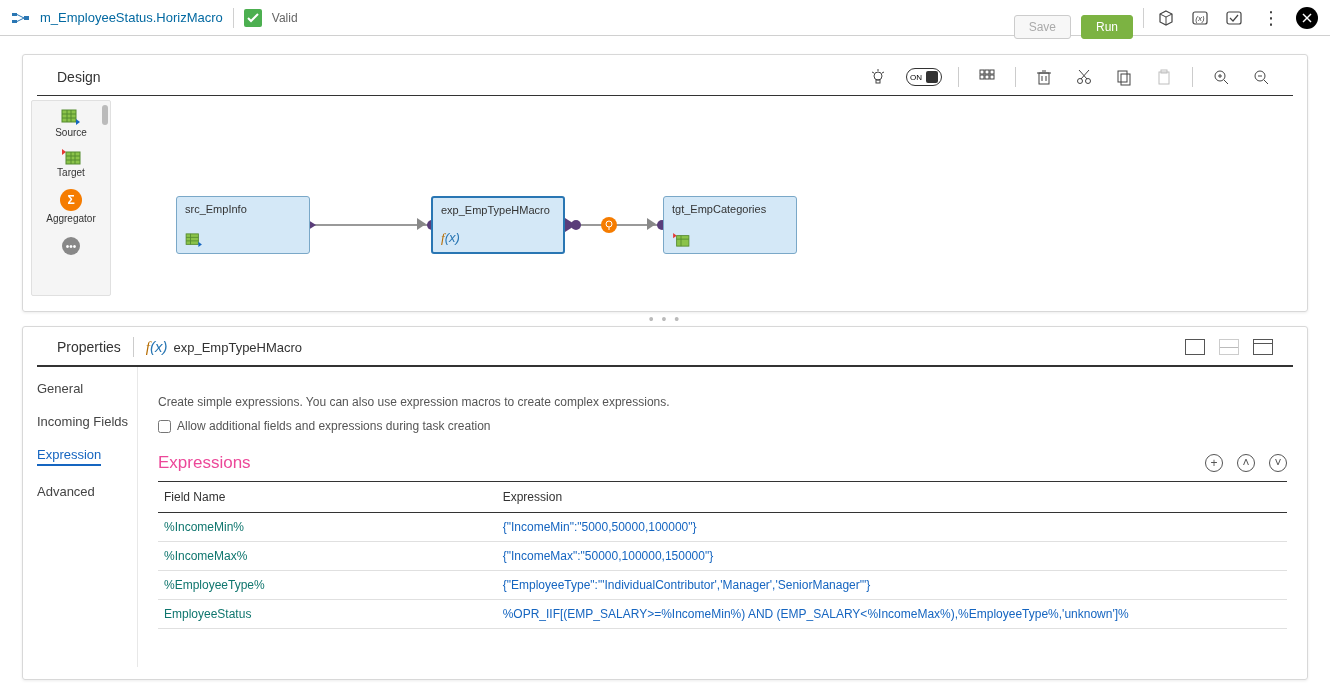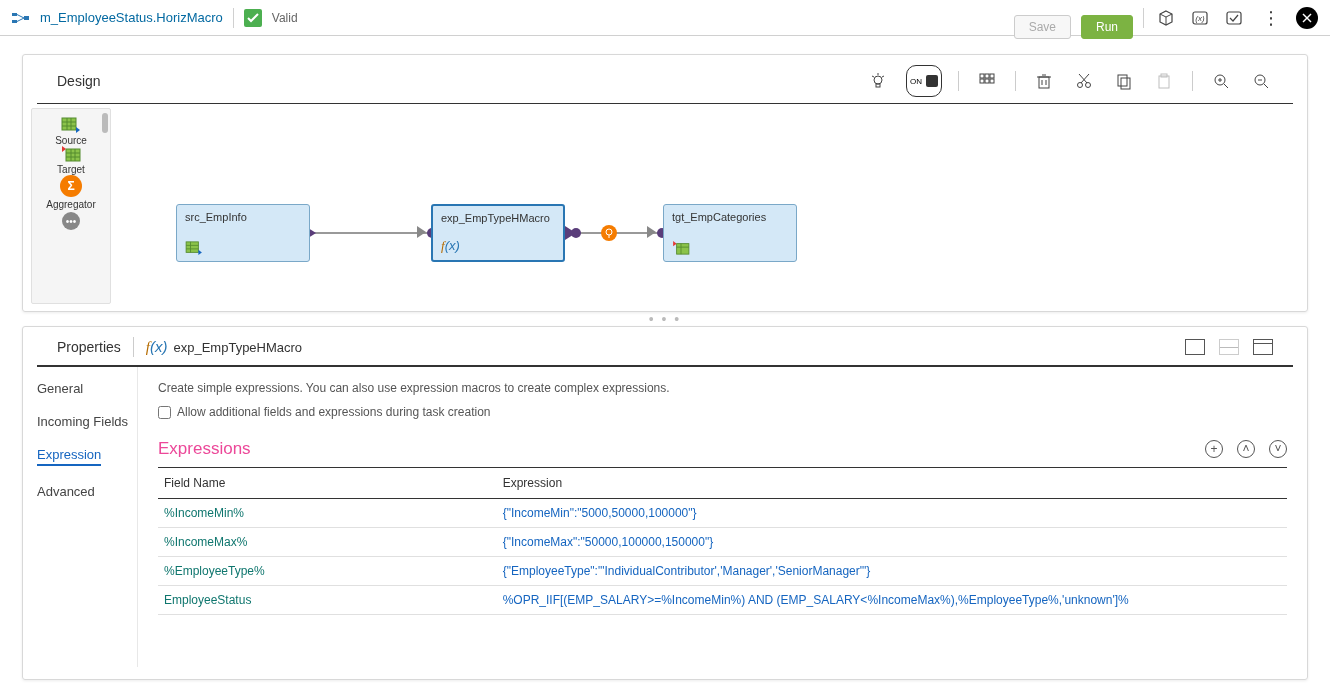--- a/index.html
+++ b/index.html
@@ -23,26 +23,26 @@
 .close-circle { width: 22px; height: 22px; background: #000; border-radius: 50%; display: flex; align-items: center; justify-content: center; cursor: pointer; }
 .close-circle svg { width: 10px; height: 10px; }
 
 .main-area { padding: 18px 22px 0; }
 .design-panel { border: 1px solid #d8d8d8; border-radius: 3px; box-shadow: 0 1px 3px rgba(0,0,0,0.08); padding: 0; height: 258px; position: relative; }
 .design-header { display: flex; align-items: center; padding: 10px 20px 6px; border-bottom: 1px solid #333; margin: 0 14px; }
 .design-title { font-size: 14px; color: #333; }
 .design-spacer { flex: 1; }
 .design-tools { display: flex; align-items: center; gap: 16px; }
 .design-tools .sep { width: 1px; height: 20px; background: #ccc; }
-.toggle-on { width: 36px; height: 32px; border: 1px solid #333; border-radius: 10px; display: flex; align-items: center; font-size: 8px; padding: 8px 3px; gap: 3px; }
+.toggle-on { width: 36px; height: 18px; border: 1px solid #333; border-radius: 10px; display: flex; align-items: center; font-size: 8px; padding: 8px 3px; gap: 3px; }
 .toggle-on .knob { width: 12px; height: 12px; background: #333; border-radius: 2px; margin-left: auto; }
 .bulb { display:flex; align-items:center; }
 
 .canvas-body { display: flex; height: 200px; }
-.palette { width: 80px; background: #f5f5f5; border: 1px solid #e0e0e0; margin: 4px 0 0 8px; border-radius: 2px; display: flex; flex-direction: column; align-items: center; padding-top: 8px; gap: 0; position: relative; }
+.palette { width: 80px; background: #f5f5f5; border: 1px solid #e0e0e0; margin: 4px 0 0 8px; border-radius: 2px; display: flex; flex-direction: column; align-items: center; padding-top: 8px; gap: 11px; position: relative; }
 .palette-scroll { position: absolute; right: 2px; top: 4px; width: 6px; height: 20px; background: #bbb; border-radius: 3px; }
 .pal-item { display: flex; flex-direction: column; align-items: center; font-size: 10px; color: #333; gap: 2px; cursor: pointer; }
 .pal-icon { width: 20px; height: 16px; }
 .pal-agg { width: 22px; height: 22px; background: #f57c00; border-radius: 50%; color: #fff; font-size: 12px; display: flex; align-items: center; justify-content: center; font-weight: bold; }
 .pal-more { width: 18px; height: 18px; background: #888; border-radius: 50%; color: #fff; font-size: 10px; display:flex; align-items:center; justify-content:center; margin-top: 2px; }
 
 .canvas { flex: 1; position: relative; }
 .node { position: absolute; width: 134px; height: 58px; background: #d4e8f7; border: 1px solid #7aa8c8; border-radius: 3px; padding: 6px 8px; font-size: 11px; color: #333; }
 .node.selected { border: 2px solid #2976b3; }
 .node-label { font-size: 11px; }
@@ -69,21 +69,21 @@
 .layout-icons .li { width: 20px; height: 16px; border: 1.5px solid #555; cursor: pointer; }
 .layout-icons .li.split-h { display:flex; flex-direction:column; }
 .layout-icons .li.split-h div { flex:1; border-bottom:1.5px solid #bbb; }
 .layout-icons .li.split-h div:last-child { border:none; }
 
 .props-body { display: flex; height: 300px; }
 .tabs { width: 115px; padding: 14px 0 0 14px; border-right: 1px solid #e8e8e8; display: flex; flex-direction: column; gap: 18px; }
 .tab { font-size: 13px; color: #444; cursor: pointer; }
 .tab.active { color: #1565c0; border-bottom: 2px solid #1565c0; padding-bottom: 2px; width: fit-content; }
 
-.props-content { flex: 1; padding: 14px 20px; }
+.props-content { flex: 1; padding: 28px 20px; }
 .hint { font-size: 12px; color: #555; }
 .checkbox-row { display: flex; align-items: flex-end; gap: 6px; margin-top: 10px; font-size: 12px; color: #555; }
 .checkbox-row input { width: 13px; height: 13px; }
 .section-row { display: flex; align-items: center; margin-top: 20px; }
 .section-title { font-size: 17px; color: #ec4899; }
 .section-icons { margin-left: auto; display: flex; gap: 14px; }
 .circ-icon { width: 18px; height: 18px; border: 1.5px solid #555; border-radius: 50%; display: flex; align-items: center; justify-content: center; font-size: 12px; cursor: pointer; color: #555; }
 
 table.expr { width: 100%; border-collapse: collapse; margin-top: 8px; font-size: 12px; }
 table.expr th { text-align: left; font-weight: normal; color: #333; padding: 8px 6px; border-top: 1px solid #333; border-bottom: 1px solid #333; }

